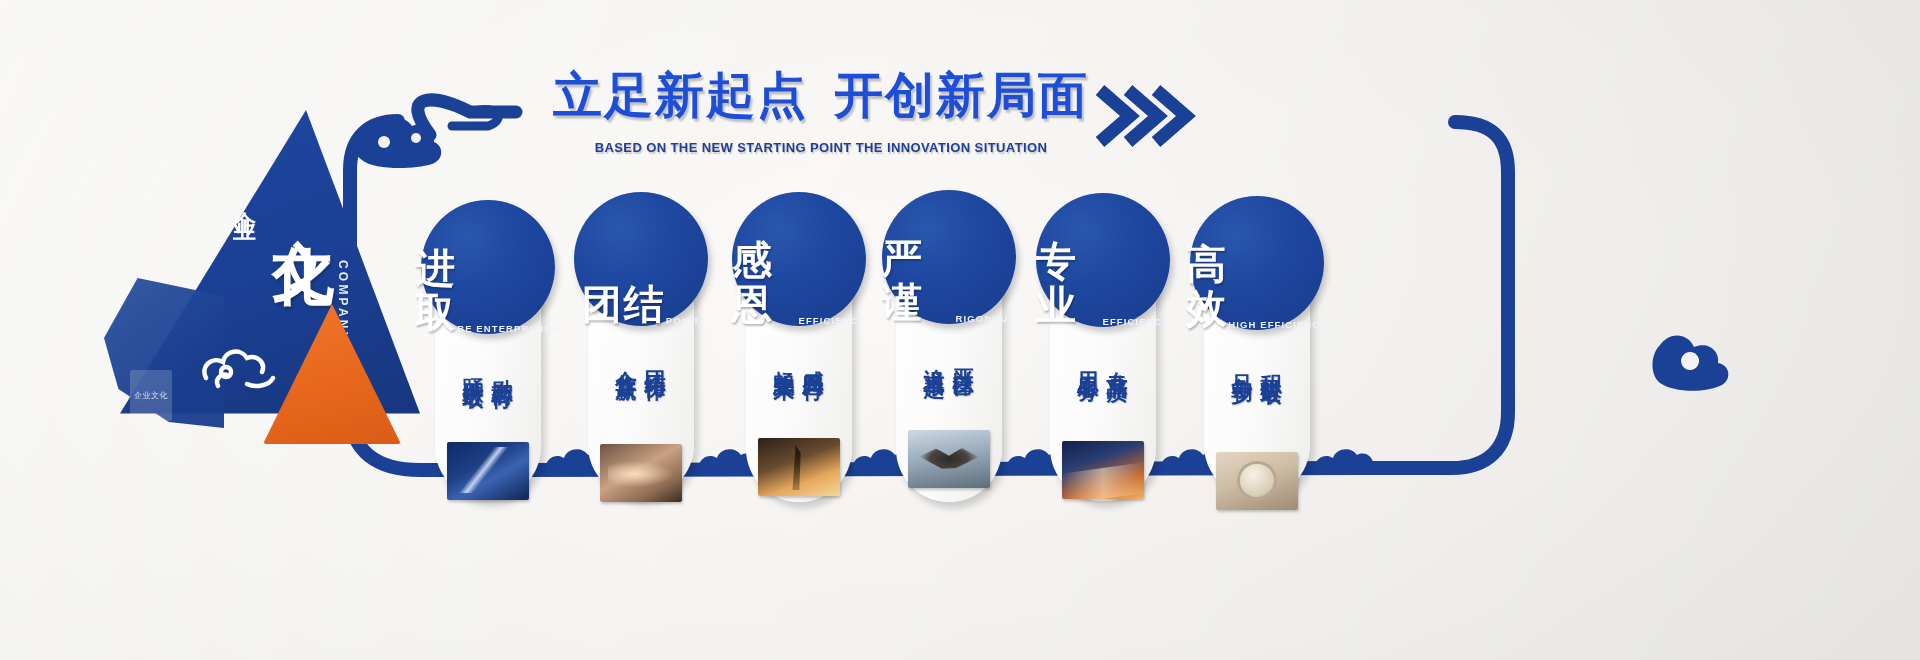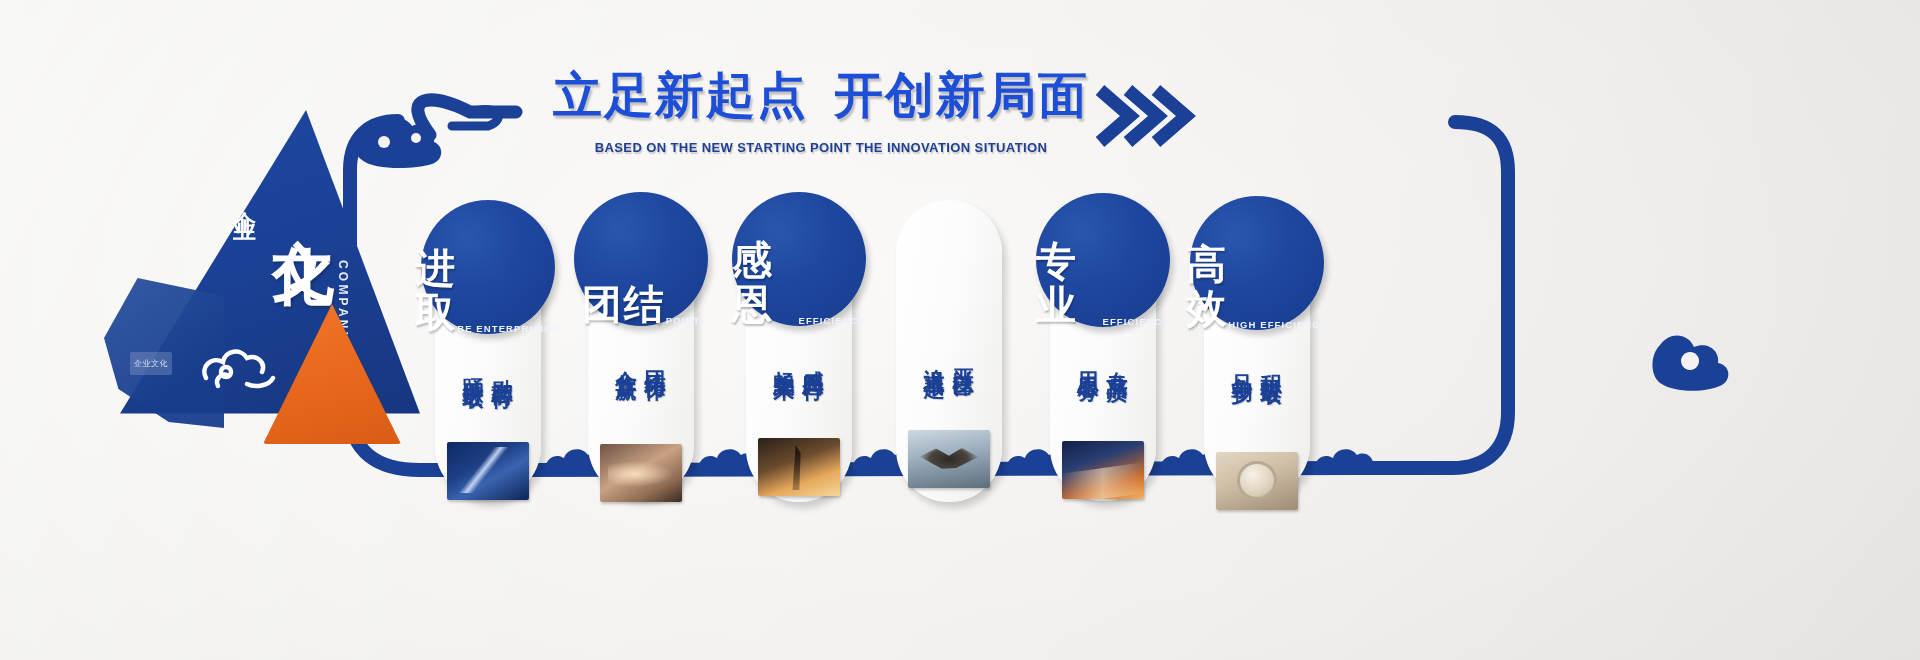--- a/index.html
+++ b/index.html
@@ -69,23 +69,23 @@
     position:absolute;left:112px;top:82px;
     font-size:23px;line-height:26px;font-weight:700;color:#ffffff;
     writing-mode:vertical-rl;letter-spacing:7px;
   }
   #logo-en{
     position:absolute;left:216px;top:150px;
     font-size:12px;font-weight:700;color:#e6ecfa;
     writing-mode:vertical-rl;letter-spacing:3.2px;
   }
   #logo-badge{
-    position:absolute;left:10px;top:242px;
+    position:absolute;left:10px;top:260px;
     font-size:8px;color:#cfe0f6;letter-spacing:.5px;
-    background:rgba(255,255,255,.18);padding:6px 4px;border-radius:2px;
+    background:rgba(255,255,255,.18);padding:20px 4px;border-radius:2px;
   }
   
   #logo-cloud{position:absolute;left:72px;top:218px;width:110px;height:72px;}
 
   
   #orange-tri{
     position:absolute;left:263px;top:304px;width:138px;height:140px;
     background:linear-gradient(165deg,#f0762a 0%,#e8671c 55%,#d95c16 100%);
     clip-path:polygon(50% 0%, 100% 100%, 0% 100%);
     border-radius:4px;
@@ -277,20 +277,24 @@
         <div class="verse-col">畅想未来</div>
       </div>
       <div class="cap-photo" style="top: 236px;">
         <div class="ph-in ph-reach"></div>
       </div>
     </div>
     <svg class="divider-cloud" viewBox="0 0 100 34" style="position: absolute; left: 850px; top: 440px;">
       <path d="M4 30 c-4-10 8-18 17-12 c3-10 18-12 24-3 c9-5 18 3 16 12 c7 3 7 13-2 15 z" fill="#1b4196"></path>
     </svg>
     <div class="capsule" style="left: 896px; top: 200px; height: 302px;">
+      <div class="cap-circle">
+        <div class="cap-cn">严谨</div>
+        <div class="cap-en">RIGOROUS</div>
+      </div>
       <div class="cap-verse">
         <div class="verse-col">严以律己</div>
         <div class="verse-col">追求卓越</div>
       </div>
       <div class="cap-photo" style="top: 230px;">
         <div class="ph-in ph-eagle"></div>
       </div>
     </div>
     <svg class="divider-cloud" viewBox="0 0 100 34" style="position: absolute; left: 1004px; top: 440px;">
       <path d="M4 30 c-4-10 8-18 17-12 c3-10 18-12 24-3 c9-5 18 3 16 12 c7 3 7 13-2 15 z" fill="#1b4196"></path>

